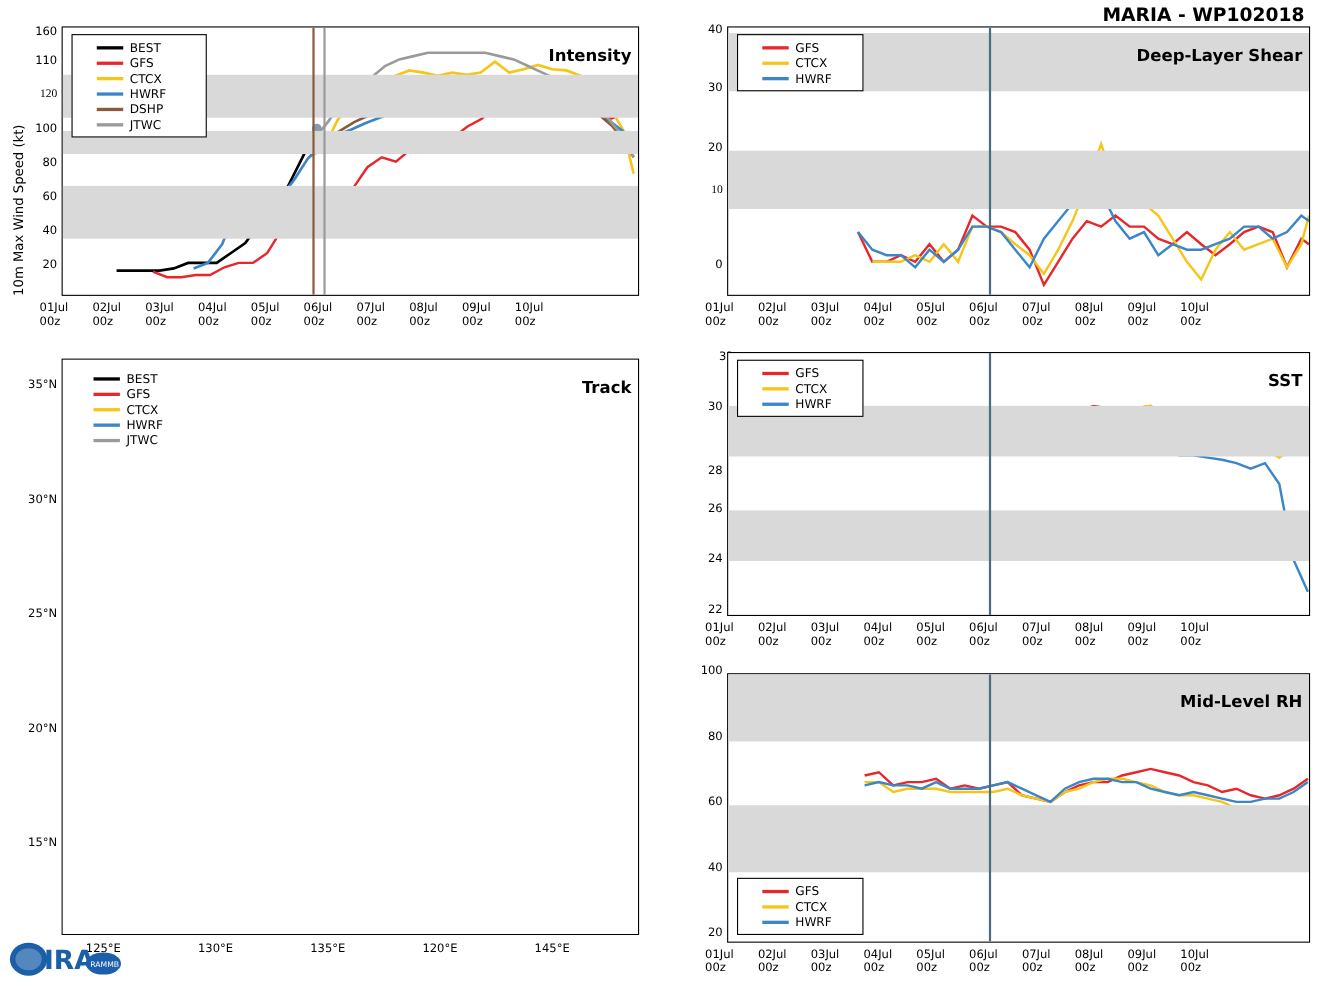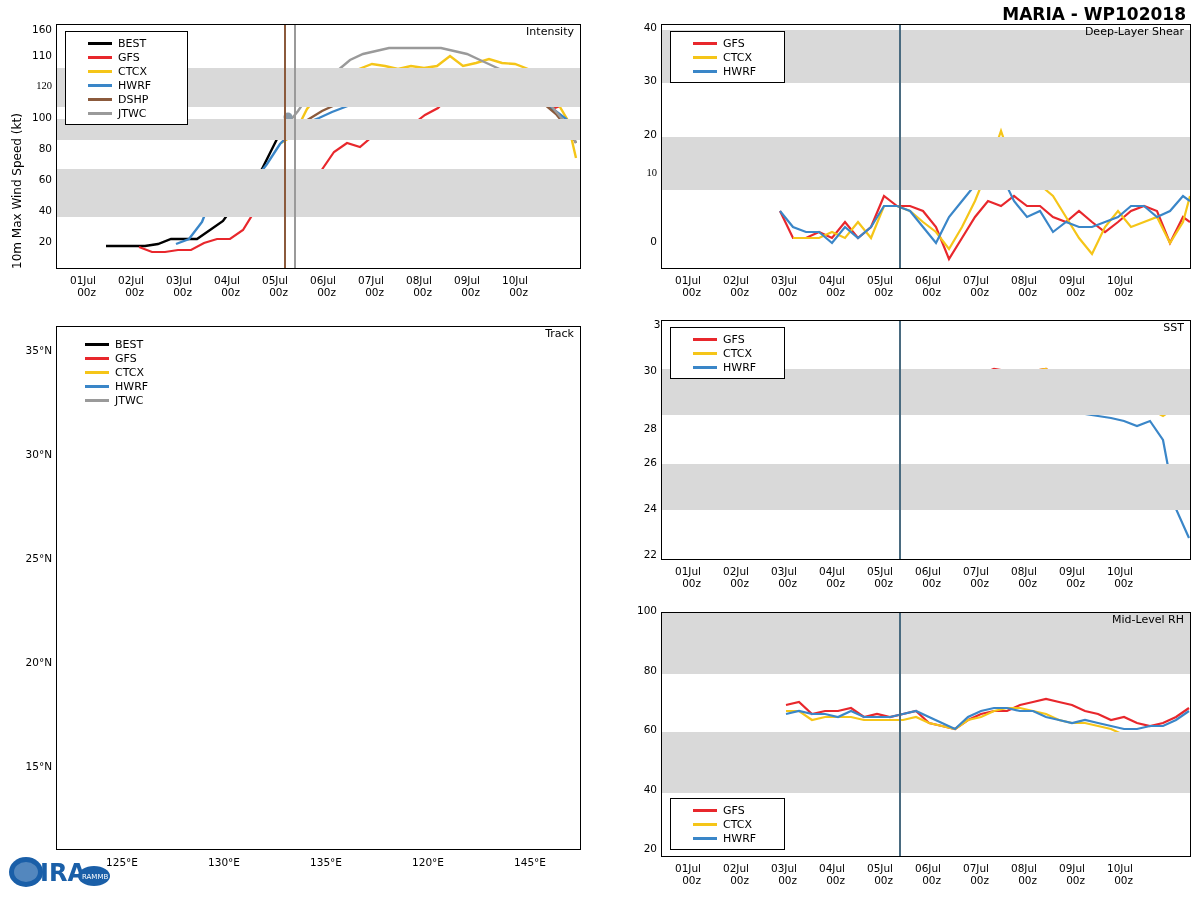--- a/index.html
+++ b/index.html
@@ -13,23 +13,23 @@
   
   .hdr{position:absolute;font-weight:bold;font-size:17px;letter-spacing:0px;}
   #hdr-left{left:14px;top:4px;}
   #hdr-right{right:14px;top:4px;}
 
   
   .panel{position:absolute;box-sizing:border-box;}
   .plot{position:absolute;box-sizing:border-box;border:1px solid #000;background:#fff;overflow:hidden;}
   .band{position:absolute;left:0;right:0;background:#d9d9d9;}
   .vline{position:absolute;top:0;bottom:0;width:2px;}
-  .ptitle{position:absolute;right:6px;top:0;font-weight:normal;font-size:11px;}
+  .ptitle{position:absolute;right:6px;top:16px;font-weight:bold;font-size:15px;}
   .axis-y-label{position:absolute;font-size:12px;transform-origin:0 0;transform:rotate(-90deg);white-space:nowrap;}
-  .xtick{position:absolute;font-size:10.5px;text-align:right;white-space:nowrap;line-height:12px;}
+  .xtick{position:absolute;font-size:10.5px;text-align:left;white-space:nowrap;line-height:12px;}
   .ytick{position:absolute;font-size:10.5px;text-align:right;white-space:nowrap;}
 
   
   .legend{position:absolute;background:#fff;border:1px solid #000;padding:4px 7px 4px 22px;}
   .legend.noborder{border:none;background:transparent;}
   .lgrow{display:flex;align-items:center;height:14px;}
   .lgline{width:24px;height:3px;margin-right:6px;}
   .lglabel{font-size:11px;}
 
   

